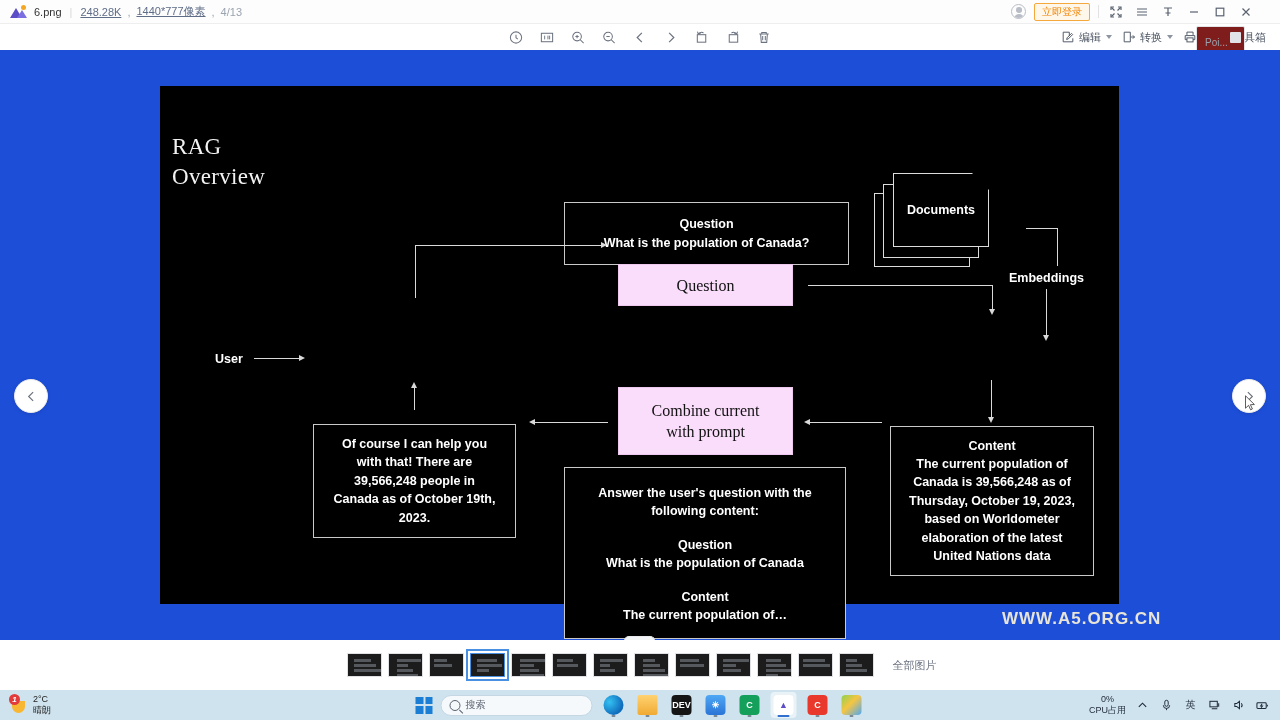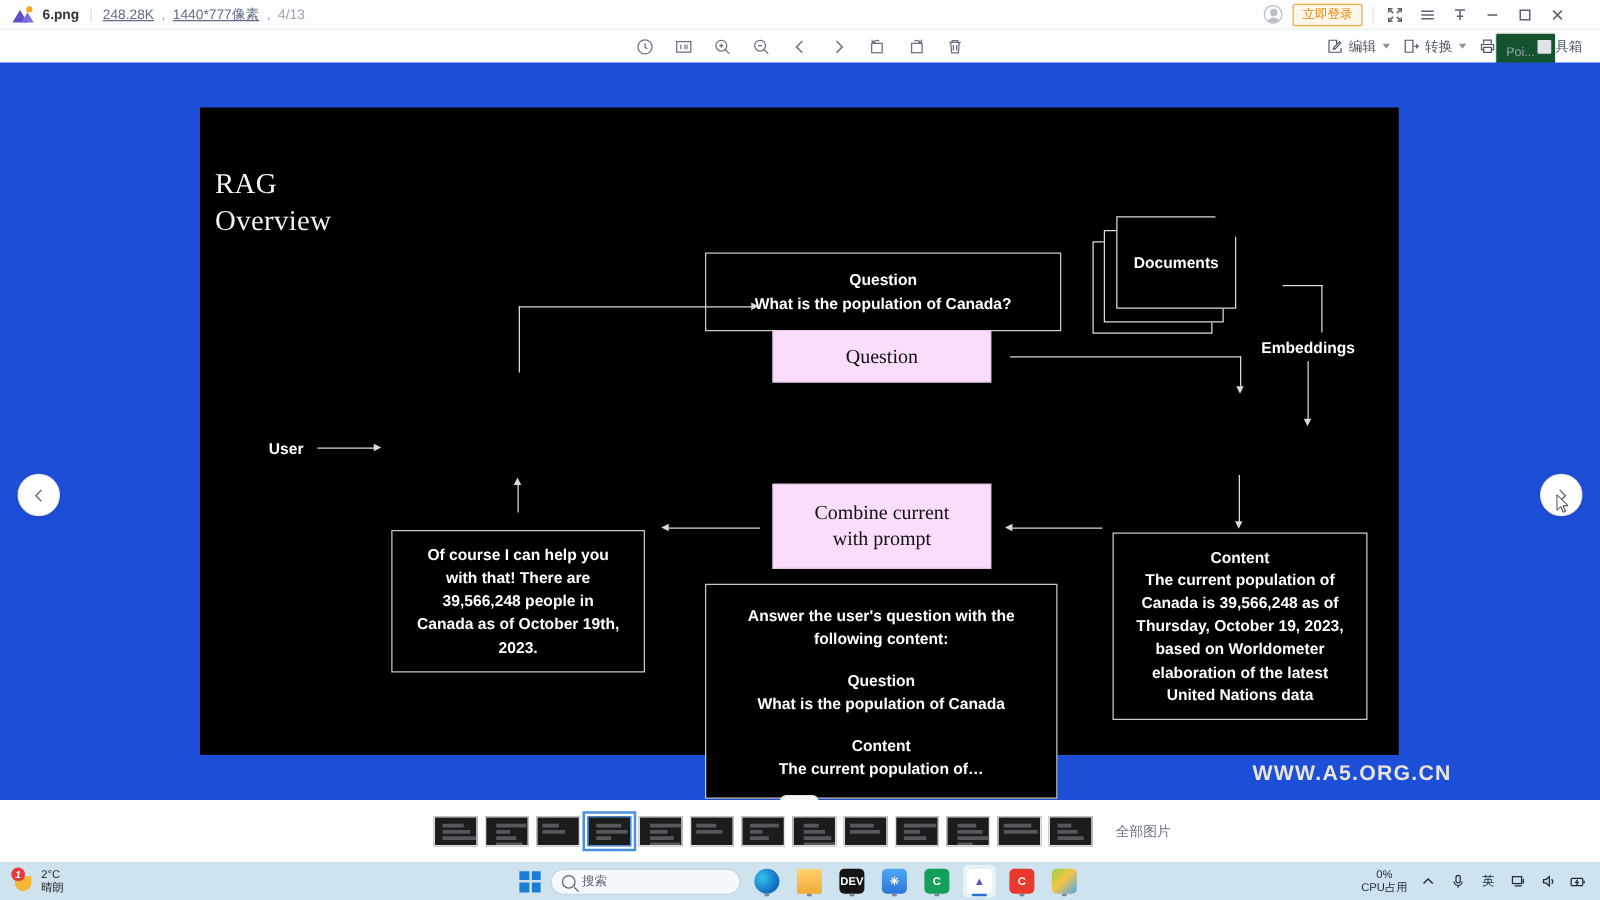--- a/index.html
+++ b/index.html
@@ -18,21 +18,21 @@
     border-bottom: 1px solid #eeeeee;
     display: flex; align-items: center;
   }
   .tb-left { display: flex; align-items: center; gap: 6px; padding-left: 10px; }
   .logo-mark { width: 18px; height: 14px; position: relative; }
   .logo-mark .m1 { position: absolute; left: 0; bottom: 1px; width: 0; height: 0;
      border-left: 6px solid transparent; border-right: 6px solid transparent; border-bottom: 10px solid #5b4ec7; }
   .logo-mark .m2 { position: absolute; left: 7px; bottom: 1px; width: 0; height: 0;
      border-left: 5px solid transparent; border-right: 5px solid transparent; border-bottom: 8px solid #7a6ee0; }
   .logo-mark .dot { position: absolute; left: 11px; top: 0px; width: 5px; height: 5px; border-radius: 50%; background: #f5a623; }
-  .file-name { font-size: 11px; color: #333; font-weight: bold; }
+  .file-name { font-size: 11px; color: #333; font-weight: normal; }
   .tb-sep { color: #d8d8d8; font-size: 11px; margin: 0 2px; }
   .meta-link { font-size: 11px; color: #5f6d88; text-decoration: underline; }
   .meta-plain { font-size: 11px; color: #9aa3b0; }
 
   .tb-right { margin-left: auto; display: flex; align-items: center; gap: 8px; padding-right: 25px; font-family: Liberation Serif, serif; }
   .avatar-circ {
     width: 15px; height: 15px; border-radius: 50%; border: 1.2px solid #b9bdc6;
     position: relative; overflow: hidden;
   }
   .avatar-circ::before { content:""; position:absolute; left:4.2px; top:2.4px; width:5.5px; height:5.5px; border-radius:50%; background:#b9bdc6; }
@@ -50,21 +50,21 @@
     position: absolute; left: 0; top: 24px; width: 1280px; height: 26px;
     background: #ffffff; display: flex; align-items: center;
   }
   .tool-center { position: absolute; left: 50%; transform: translateX(-50%); display: flex; align-items: center; gap: 12px; }
   .tool-ic { width: 19px; height: 19px; display: flex; align-items: center; justify-content: center; color: #6c7380; }
   .tool-right { position: absolute; right: 14px; display: flex; align-items: center; gap: 10px; }
   .tool-grp { display: flex; align-items: center; gap: 4px; color: #4d5664; font-size: 11px; }
   .caret { width: 0; height: 0; border-left: 3px solid transparent; border-right: 3px solid transparent; border-top: 4px solid #8d95a2; margin-left: 1px; }
   .tip-box {
     position: absolute; left: 1196px; top: 26px; width: 49px; height: 32px;
-    background: #14532d; border: 1px solid #e3e5e9; border-radius: 2px;
+    background: #7f1d1d; border: 1px solid #e3e5e9; border-radius: 2px;
     display: flex; align-items: center; font-size: 10px; color: #9aa0ab; padding-left: 8px;
   }
   .tip-sq { position: absolute; right: 3px; top: 5px; width: 11px; height: 11px; background: #e1e3e8; border-radius: 1px; }
 
   
   .viewer { position: absolute; left: 0; top: 50px; width: 1280px; height: 640px; background: #1d4ed8; }
 
   .nav-arrow {
     position: absolute; top: 329px; width: 34px; height: 34px; border-radius: 50%;
     background: #ffffff; border: 1px solid #e9e9e9; box-shadow: 0 1px 4px rgba(0,0,0,.10);

